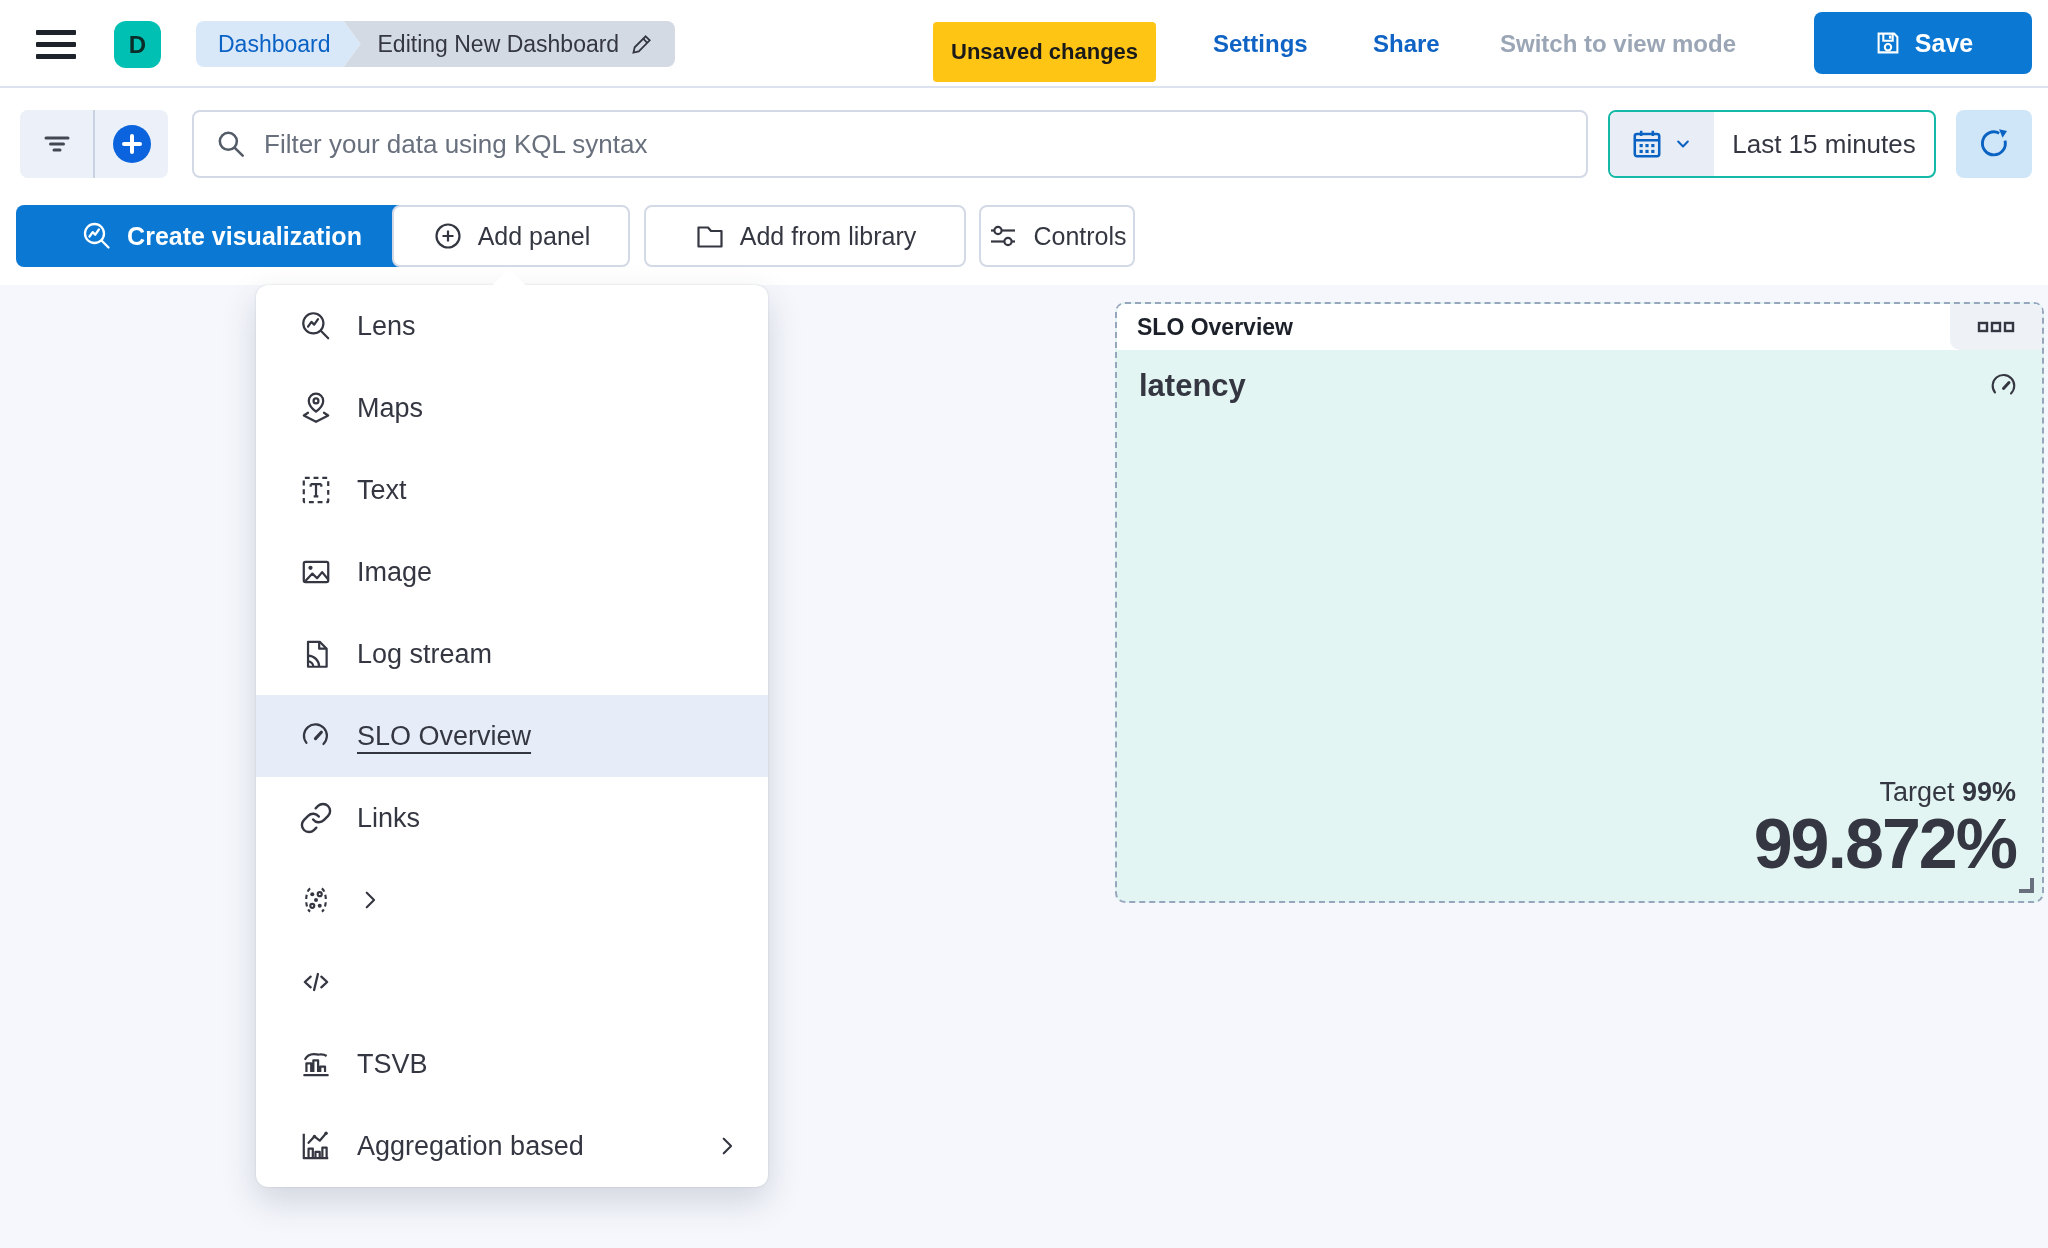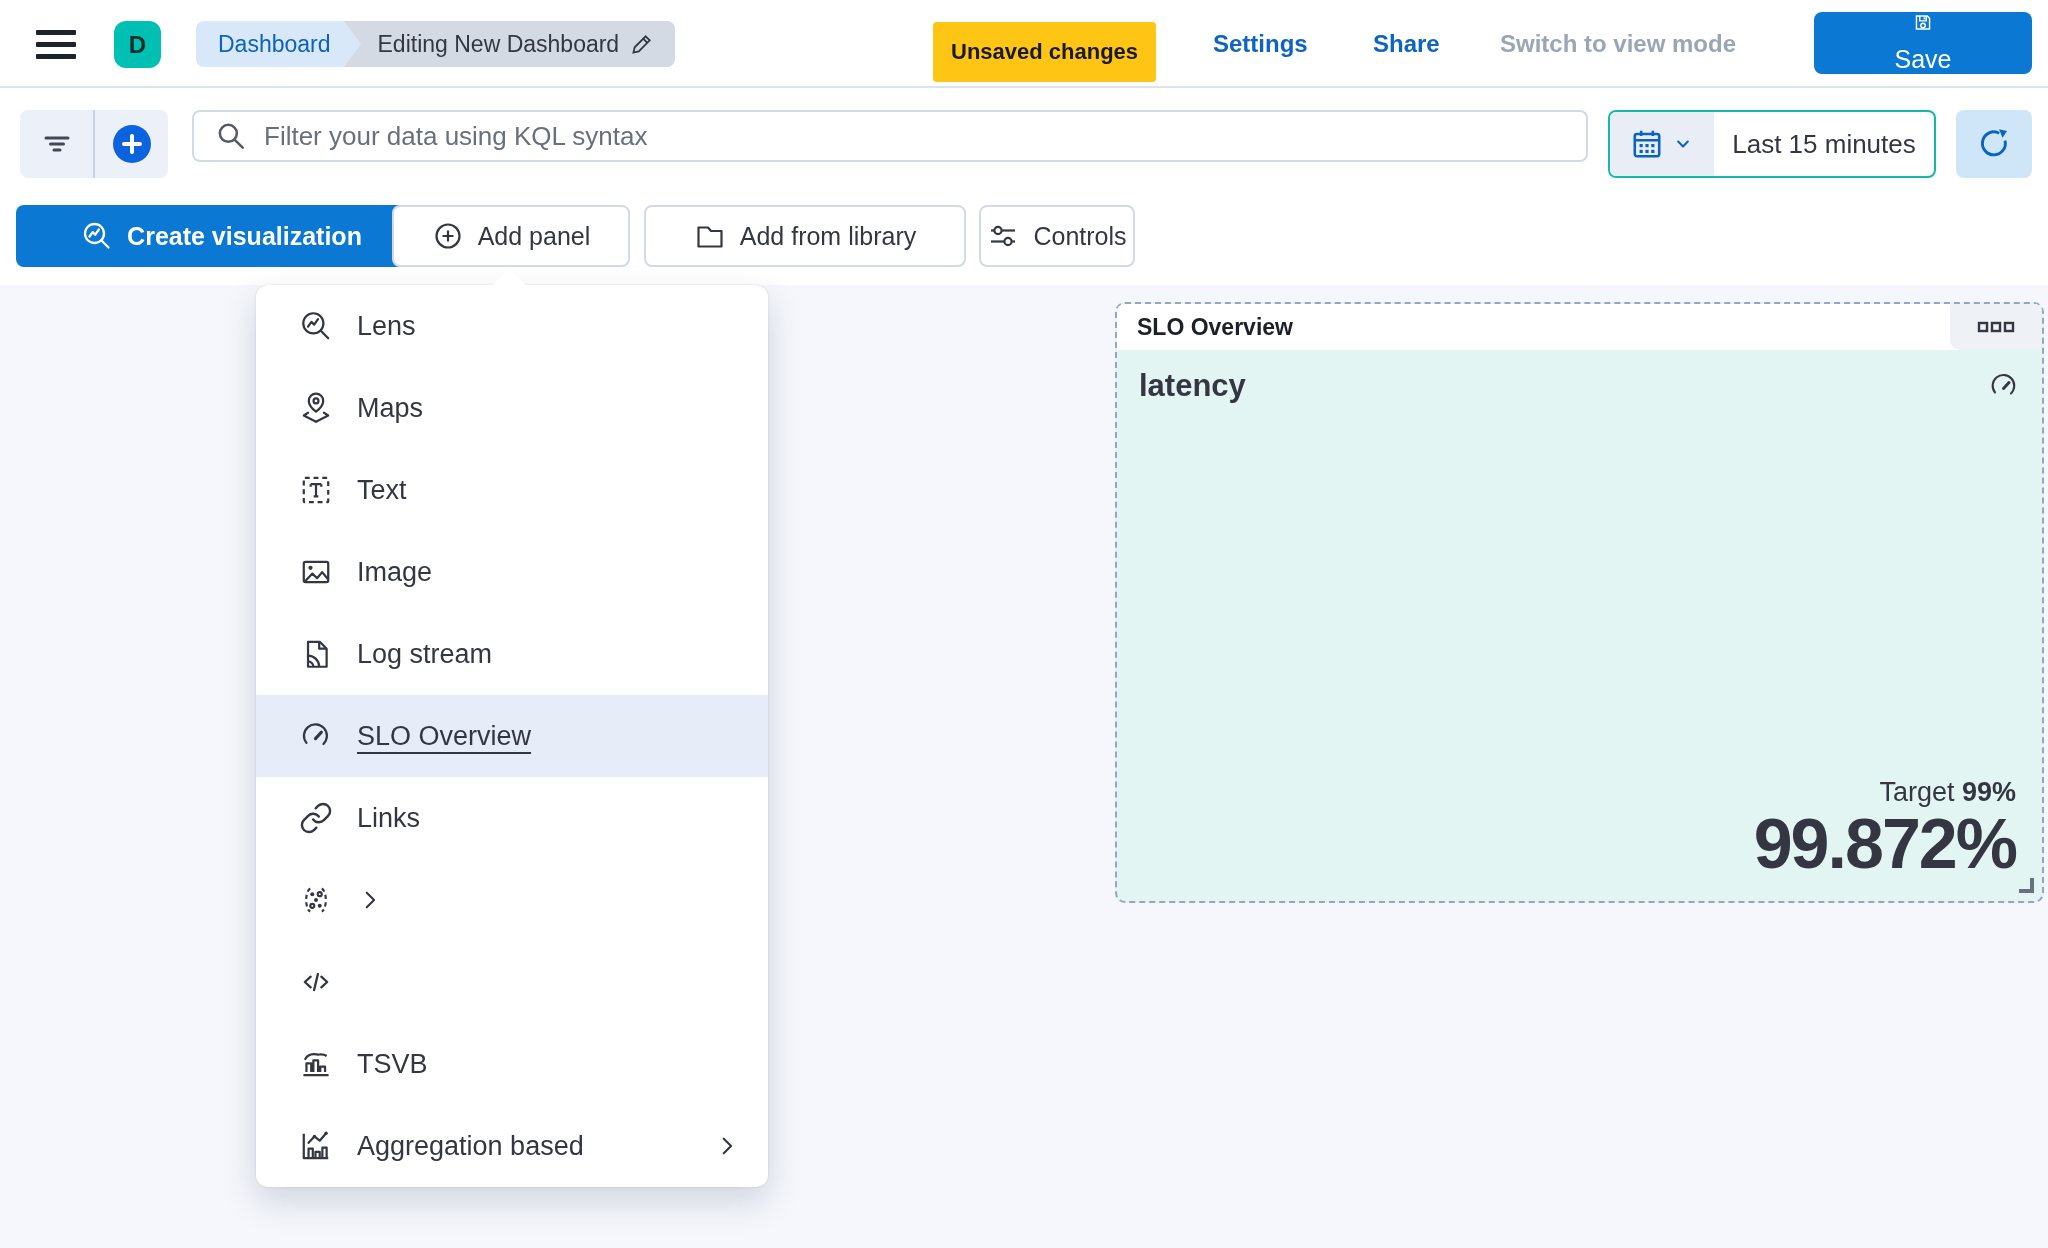--- a/index.html
+++ b/index.html
@@ -37,35 +37,35 @@
                    background:#fec514; color:#1a1a1a; font-weight:700; font-size:22px;
                    border-radius:4px; display:flex; align-items:center; cursor:pointer;}
   .hlink { position:absolute; top:0; height:88px; display:flex; align-items:center;
            font-size:24px; font-weight:600; color:#0e63c4; cursor:pointer; }
   .hlink.settings { left:1213px; } .hlink.share { left:1373px; }
   .hlink.disabled { color:#9aa5b5; cursor:default; }
   .hlink.viewmode { left:1500px; }
 
   .btn-save { position:absolute; left:1814px; top:12px; width:218px; height:62px;
               background:#0b79d3; border:none; border-radius:8px; color:#fff;
-              font-family:inherit; font-size:25px; font-weight:400; display:flex;
-              align-items:center; justify-content:center; gap:12px; cursor:pointer;flex-direction:column; }
+              font-family:inherit; font-size:25px; font-weight:700; display:flex;
+              align-items:center; justify-content:center; gap:12px; cursor:pointer; }
 
   
   .qrow { position:absolute; left:0; top:88px; width:2048px; height:117px; background:#fff; }
   .filterset { position:absolute; left:20px; top:22px; width:148px; height:68px;
                background:#ecf1f9; border-radius:8px; display:flex; overflow:hidden; }
   .filterset .seg { flex:1; display:flex; align-items:center; justify-content:center; cursor:pointer; }
   .filterset .seg + .seg { border-left:2px solid #c9d2e1; }
   .pluscircle { width:38px; height:38px; border-radius:50%; background:#0b64dd; position:relative; }
   .pluscircle:before, .pluscircle:after { content:""; position:absolute; background:#fff; border-radius:2px; }
   .pluscircle:before { left:9px; top:17px; width:20px; height:4px; }
   .pluscircle:after  { left:17px; top:9px; width:4px; height:20px; }
 
-  .searchbox { position:absolute; left:192px; top:22px; width:1396px; height:52px; background:#fff;
+  .searchbox { position:absolute; left:192px; top:22px; width:1396px; height:68px; background:#fff;
                border:2px solid #d3dae6; border-radius:8px; display:flex; align-items:center; padding:0 20px; gap:16px; }
   .searchbox input { flex:1; border:none; outline:none; font-family:inherit; font-size:26px; color:#343741; background:transparent; }
   .searchbox input::placeholder { color:#69707d; }
 
   .datepicker { position:absolute; left:1608px; top:22px; width:328px; height:68px;
                 border:2px solid #14b8a6; border-radius:8px; display:flex; overflow:hidden; background:#fff; }
   .datepicker .dp-cal { width:104px; background:#e9eef6; display:flex; align-items:center;
                         justify-content:center; gap:8px; cursor:pointer; }
   .datepicker .dp-text { flex:1; display:flex; align-items:center; justify-content:center;
                          font-size:26px; color:#343741; cursor:pointer; white-space:nowrap; }

